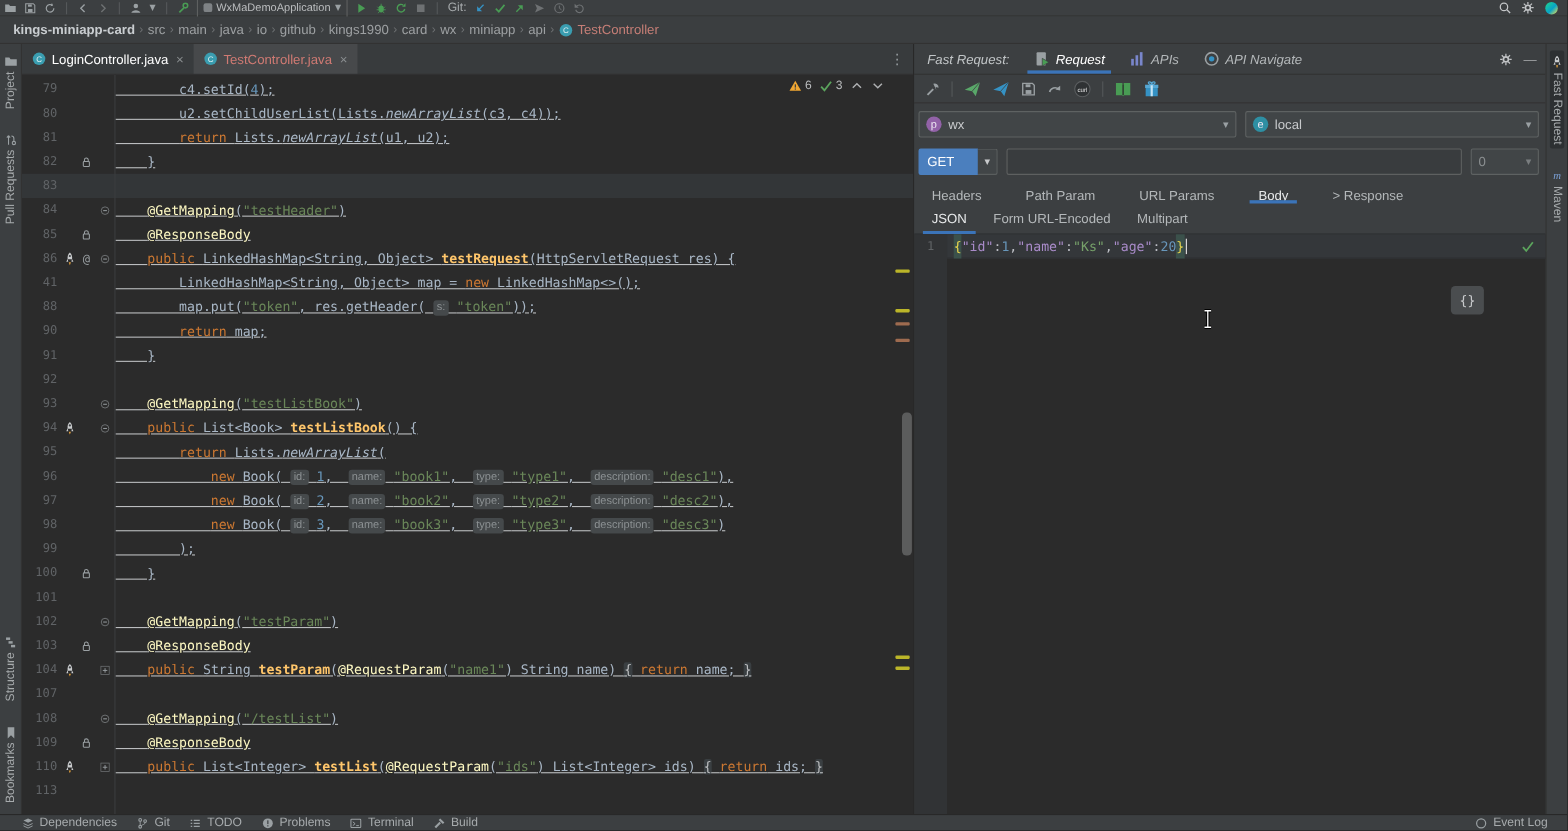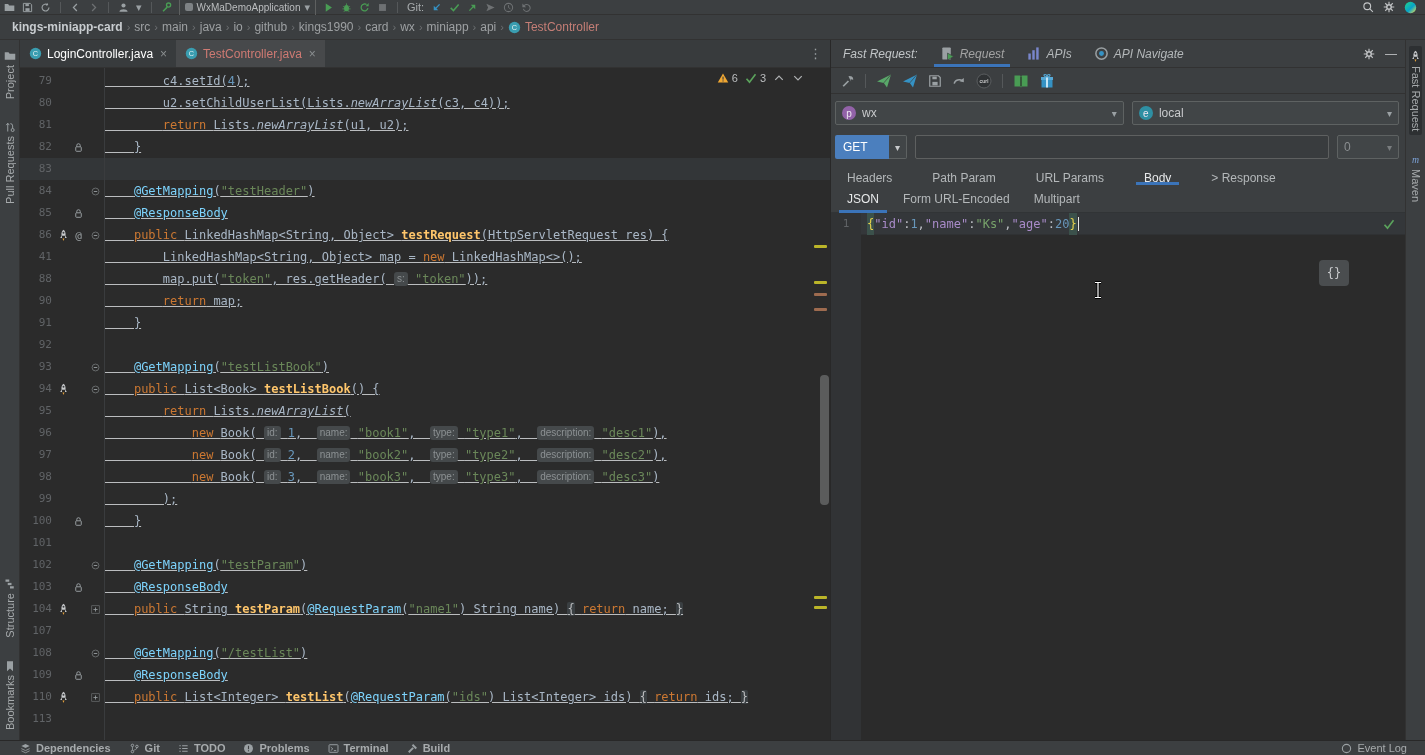--- a/index.html
+++ b/index.html
@@ -51,36 +51,36 @@
 
   .code-area{position:relative;flex:1 1 auto;background:#2B2B2B;overflow:hidden;padding-top:2px;}
   .cl{height:22px;display:flex;align-items:center;font-family:"DejaVu Sans Mono",monospace;
       font-size:12px;line-height:22px;white-space:pre;}
   .cl.hl{background:#333638;}
   .ln{width:36px;flex:0 0 36px;text-align:right;color:#606366;font-size:11px;padding-right:4px;font-family:"DejaVu Sans Mono",monospace;}
   .ga,.gb{width:15px;flex:0 0 15px;display:inline-flex;align-items:center;justify-content:center;}
   .gf{width:19px;flex:0 0 19px;display:inline-flex;align-items:center;justify-content:center;}
   .ct{margin:0;font-family:inherit;text-decoration:underline;}
   .fold-guide{position:absolute;left:84px;top:0;bottom:0;width:1px;background:#3A3C3E;}
-  .tk-p{color:#A9B7C6;} .tk-k{color:#CC7832;} .tk-a{color:#7dd3fc;} .tk-s{color:#6A8759;}
+  .tk-p{color:#A9B7C6;} .tk-k{color:#CC7832;} .tk-a{color:#fef9c3;} .tk-s{color:#6A8759;}
   .tk-n{color:#6897BB;} .tk-m{color:#FFC66B;font-weight:bold;} .tk-i{color:#A9B7C6;font-style:italic;}
   .tk-h{background:#45494B;color:#8C9193;border-radius:3px;padding:0 3px;font-size:10px;
         font-family:"Liberation Sans",sans-serif;display:inline-block;line-height:14px;vertical-align:1px;}
   .tk-fb{background:#3A3F42;border-radius:2px;}
   .insp{position:absolute;top:4px;right:26px;display:flex;align-items:center;gap:7px;font-size:11px;color:#BBBDBF;}
   .insp .iw{display:flex;align-items:center;gap:3px;}
   .stripe-mark{position:absolute;right:3px;width:13px;height:3px;border-radius:1px;}
   .scroll-thumb{position:absolute;right:1px;width:9px;border-radius:4px;background:rgba(150,152,154,.45);}
 
   
   .rpanel{flex:1 1 auto;display:flex;flex-direction:column;background:#3C3F41;border-left:1px solid #282828;min-width:0;}
   .fr-head{height:28px;flex:0 0 28px;display:flex;align-items:stretch;gap:2px;padding:0 8px 0 12px;border-bottom:1px solid #323232;font-style:italic;}
   .fr-title{align-self:center;color:#C2C6C8;margin-right:10px;}
   .fr-tab{position:relative;display:flex;align-items:center;gap:5px;padding:0 10px;color:#B4B8BA;}
-  .fr-tab.active{color:#a3a3a3;}
+  .fr-tab.active{color:#ffffff;}
   .fr-tab.active::after{content:"";position:absolute;left:4px;right:4px;bottom:0;height:3px;background:#3B74B9;}
   .fr-winbtns{margin-left:auto;display:flex;align-items:center;gap:10px;color:#AFB1B3;}
   .fr-toolbar{height:26px;flex:0 0 26px;display:flex;align-items:center;gap:10px;padding:0 10px;border-bottom:1px solid #323232;}
   .fr-toolbar .sep{width:1px;height:14px;background:#55585A;}
   .fr-selects{display:flex;gap:8px;padding:7px 6px 4px 4px;}
   .selbox{height:24px;display:flex;align-items:center;gap:6px;background:#414547;border:1px solid #5E6262;
           border-radius:2px;padding:0 6px;color:#C8CACC;}
   .selbox .arr{margin-left:auto;color:#9AA0A3;font-size:10px;}
   .selbox.proj{width:292px;} .selbox.env{width:270px;}
   .badge{width:14px;height:14px;border-radius:50%;display:inline-flex;align-items:center;justify-content:center;
@@ -115,21 +115,21 @@
   .json-caret{display:inline-block;width:1px;height:14px;background:#E8E8E8;margin-left:1px;vertical-align:-2px;}
   .json-check{margin-left:auto;margin-right:10px;}
   .format-btn{position:absolute;top:47px;right:56px;width:30px;height:26px;background:#4A4D4F;border-radius:4px;
               color:#C8CACC;display:flex;align-items:center;justify-content:center;
               font-family:"DejaVu Sans Mono",monospace;font-size:12px;}
   .ibeam{position:absolute;top:68px;left:232px;}
 
   
   .statusbar{height:15px;flex:0 0 15px;background:#3C3F41;border-top:1px solid #282828;
              display:flex;align-items:center;gap:18px;padding:0 18px 0 20px;font-size:11px;color:#A7ABAD;}
-  .sb-item{display:inline-flex;align-items:center;gap:5px;font-weight:bold;}
+  .sb-item{display:inline-flex;align-items:center;gap:5px;}
   .sb-right{margin-left:auto;display:inline-flex;align-items:center;gap:5px;}
 
   svg{display:block;}
 </style>
 </head>
 <body>
 
 <div class="app">
 
   <div class="toolbar" id="toolbar">

